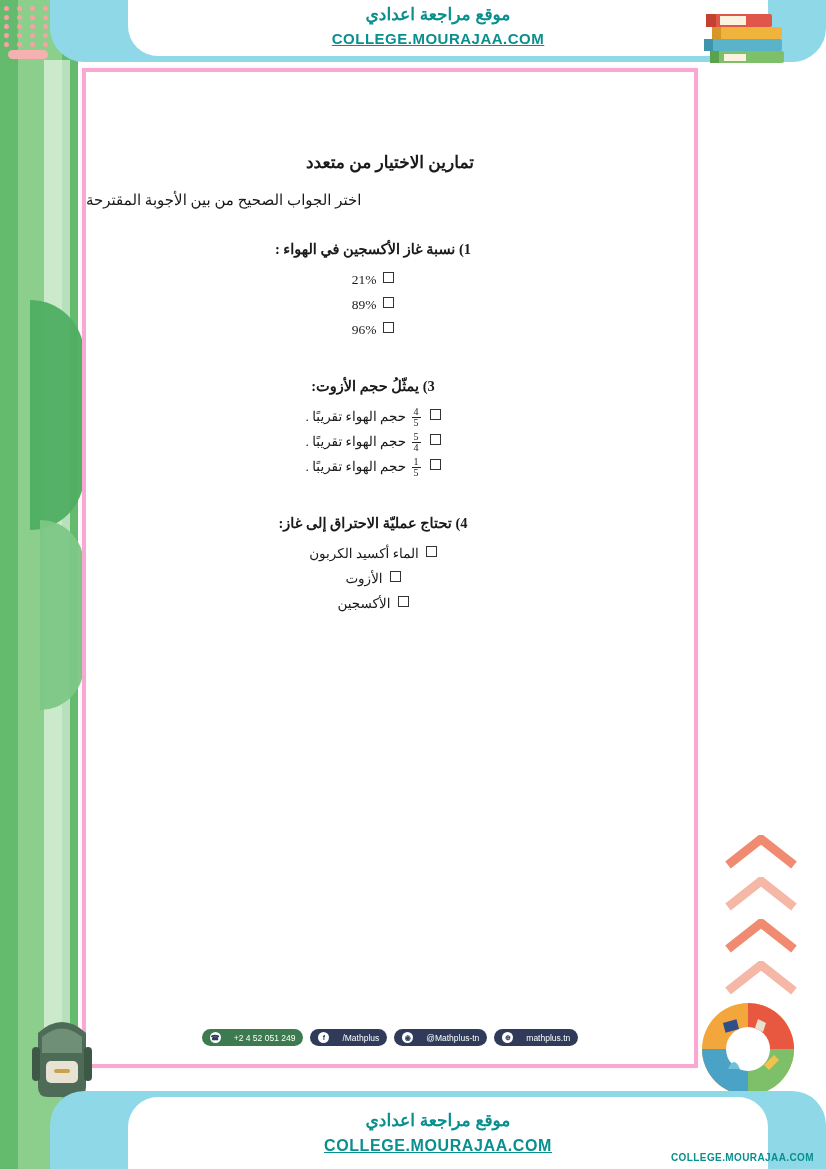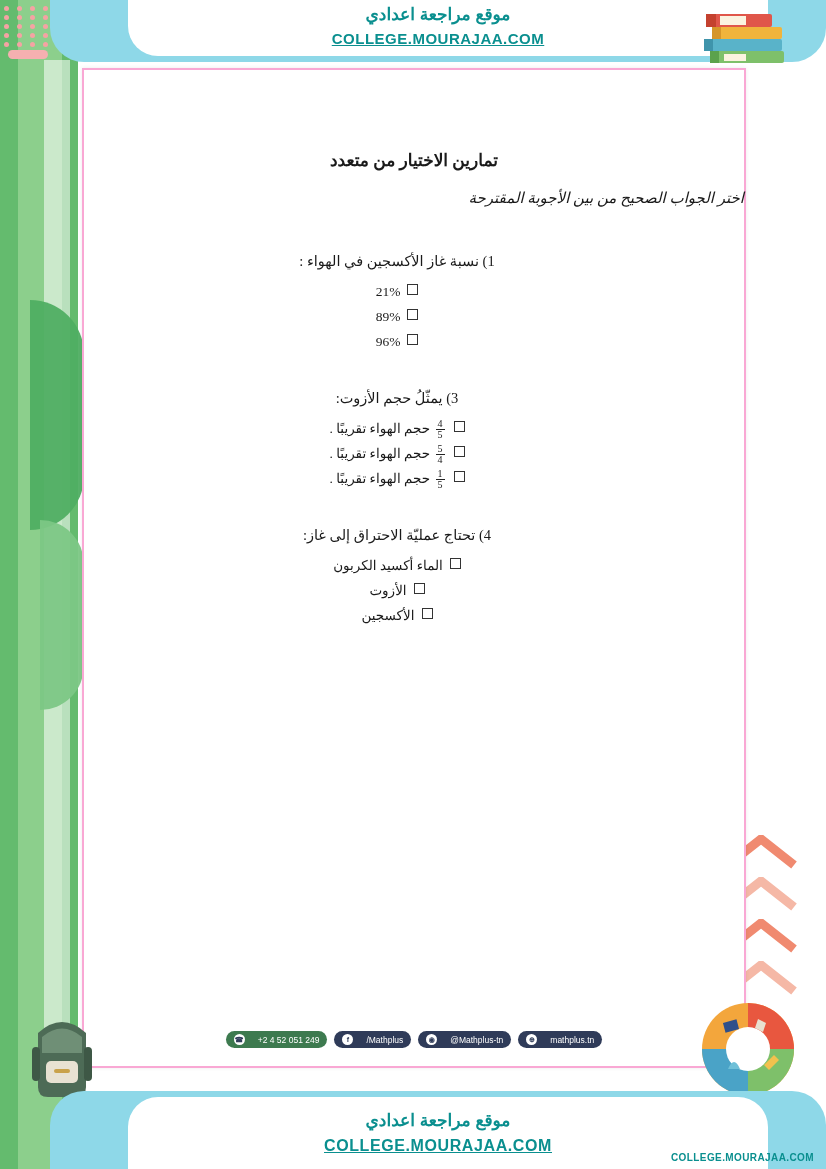--- a/index.html
+++ b/index.html
@@ -223,59 +223,58 @@
     bottom: 70px;
     width: 100px;
     height: 100px;
   }
 
   
   .sheet {
     position: absolute;
     left: 82px;
     top: 68px;
-    width: 664px;
+    width: 616px;
     height: 1000px;
     background: #ffffff;
-    border: 2px solid #f9a8d4;
+    border: 4px solid #f9a8d4;
     box-shadow: 0 0 4px rgba(0,0,0,.08);
     box-sizing: border-box;
   }
 
   .doc {
     position: absolute;
     left: 0; right: 0;
     top: 80px;
     direction: rtl;
     font-family: "Liberation Serif", serif;
     color: #1a1a1a;
   }
   .doc-title {
     text-align: center;
     font-size: 17px;
     font-weight: bold;
     margin-bottom: 18px;
   }
   .doc-subtitle {
-    text-align: right;
+    text-align: left;
     font-size: 15px;
-    margin-bottom: 46px;
-    font-style: italic;
   }
 
   .q-block {
     margin: 0 0 36px 0;
     padding: 0 34px 0 0;
   }
   .q-title {
     text-align: center;
     font-size: 14.5px;
-    font-weight: normal;
+    font-weight: bold;
     margin-bottom: 9px;
     direction: rtl;
+    margin-top: 32px;
   }
   .opt-list {
     list-style: none;
     margin: 0;
     padding: 0;
   }
   .opt {
     display: block;
     text-align: center;
     font-size: 13.5px;

